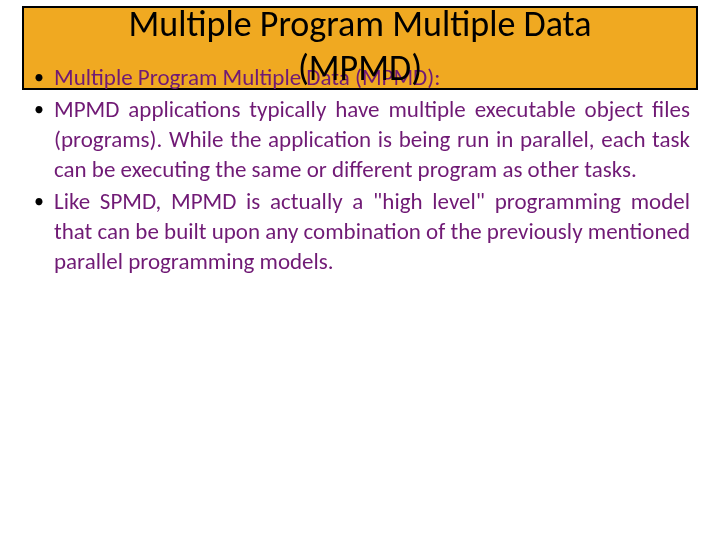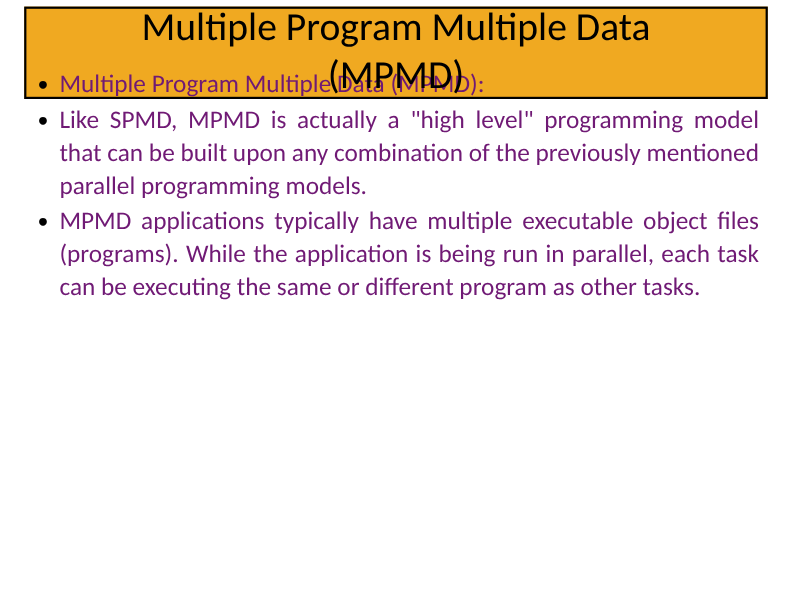--- a/index.html
+++ b/index.html
@@ -77,18 +77,18 @@
   <div class="title-band"></div>
 
   <div class="title-text">
     <span>Multiple Program Multiple Data</span><br>
     <span>(MPMD)</span>
   </div>
 
   <div class="content">
     <ul class="bullets">
       <li><span>Multiple Program Multiple Data (MPMD):</span></li>
+      <li class="justify"><span>MPMD applications typically have multiple executable object files (programs). While the application is being run in parallel, each task can be executing the same or different program as other tasks.</span></li>
       <li class="justify"><span>Like SPMD, MPMD is actually a "high level" programming model that can be built upon any combination of the previously mentioned parallel programming models.</span></li>
-      <li class="justify"><span>MPMD applications typically have multiple executable object files (programs). While the application is being run in parallel, each task can be executing the same or different program as other tasks.</span></li>
     </ul>
   </div>
 
 </div>
 
 </body></html>

